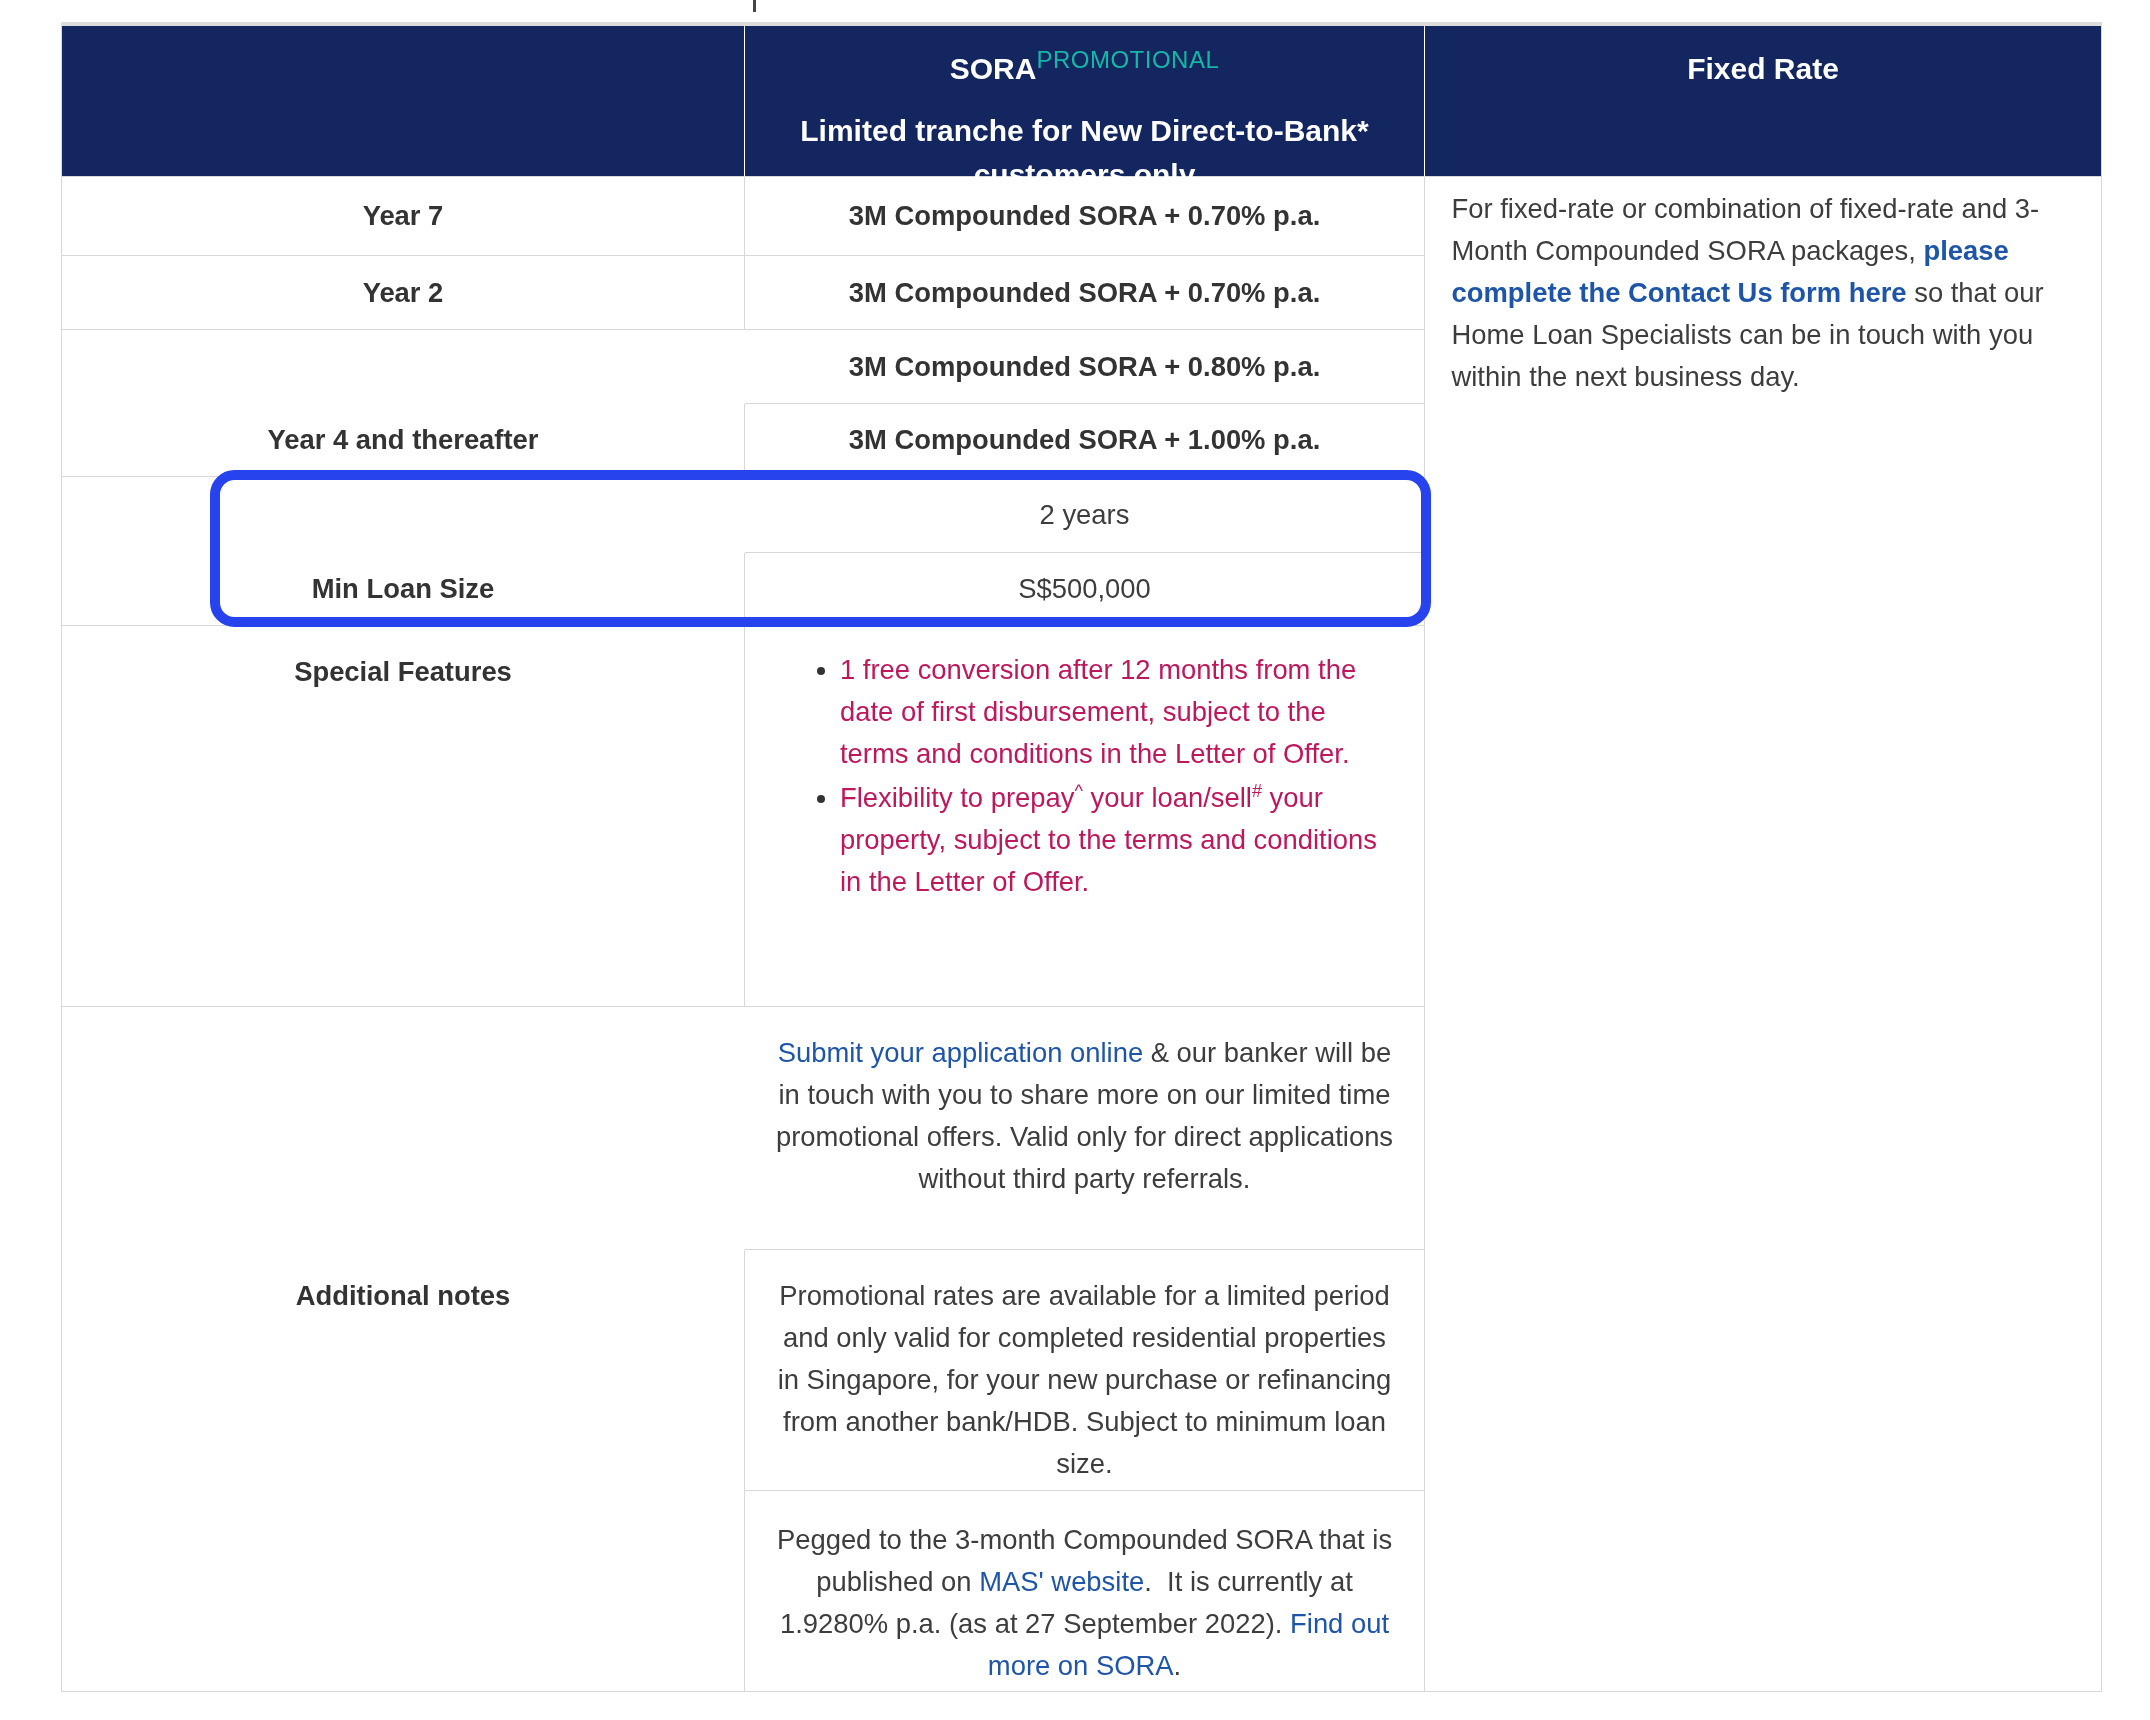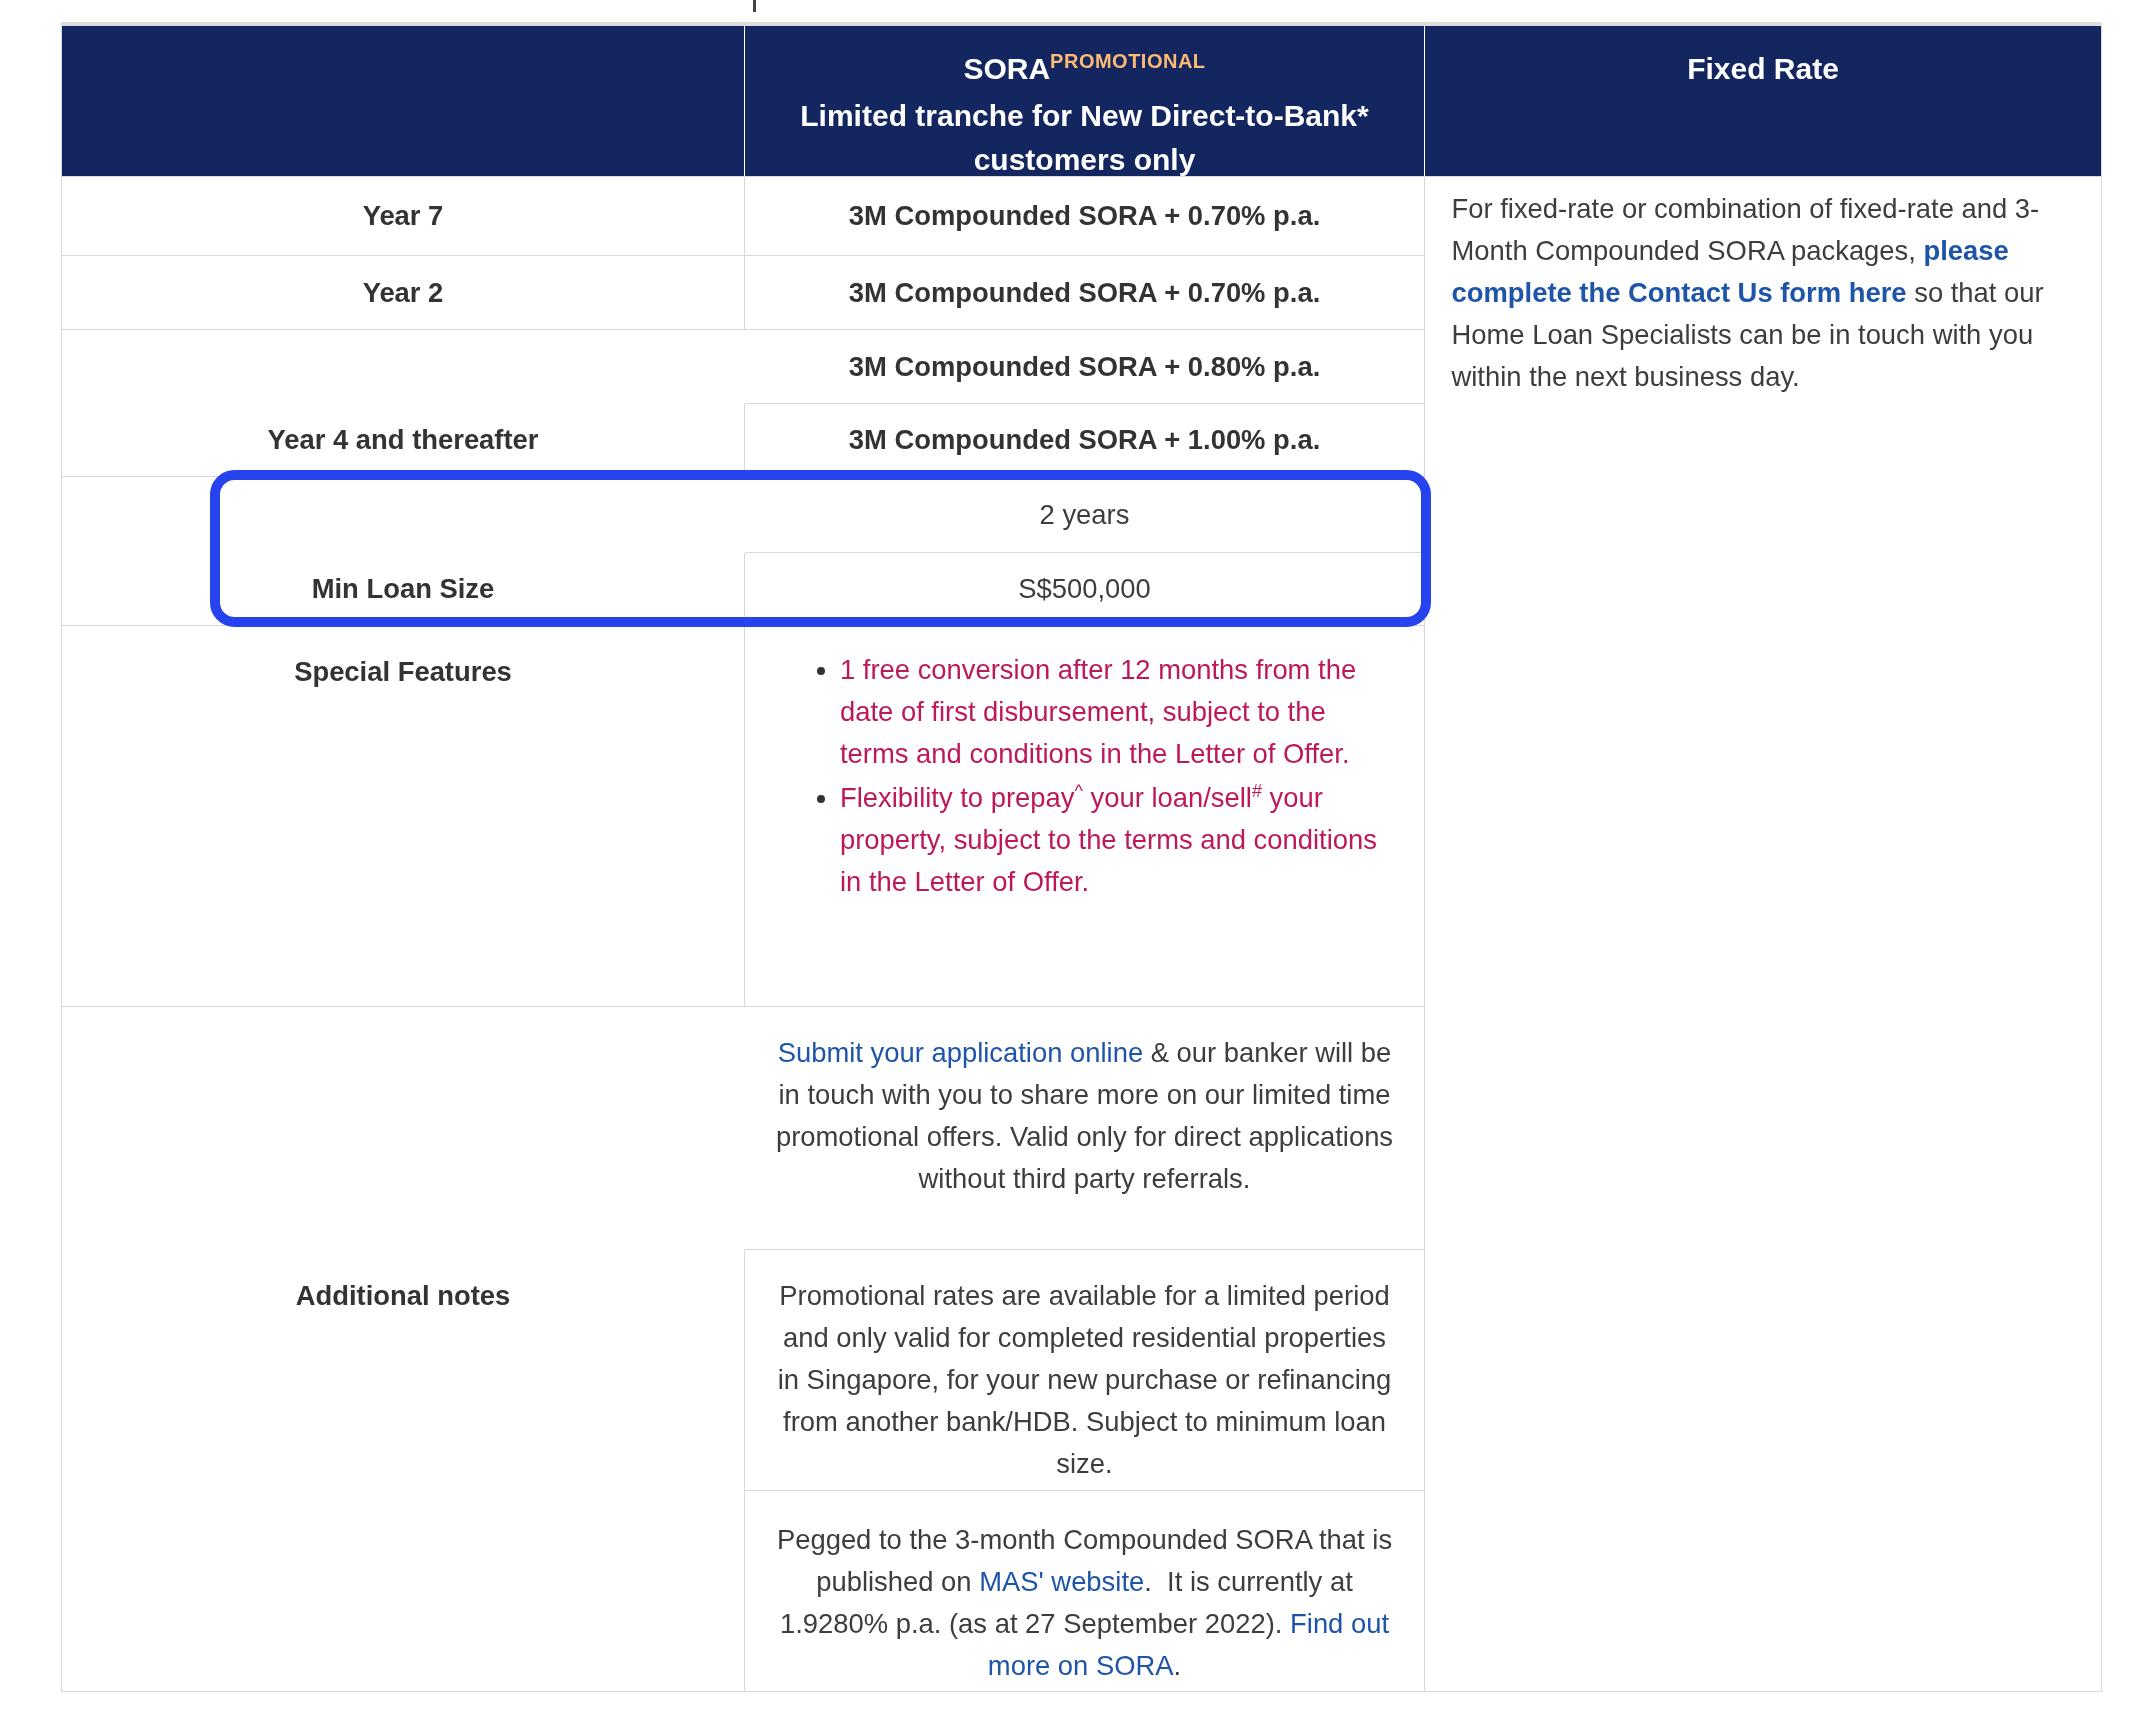--- a/index.html
+++ b/index.html
@@ -37,24 +37,24 @@
     color:#ffffff;
     font-weight:bold;
     font-size:30px;
     line-height:44px;
     text-align:center;
     padding-top:21px;
   }
   .hcell.gap{border-right:1.9px solid #ffffff;}
   .h-sora-sup{
     display:inline-block;
-    font-size:20px;
-    color:#fdba74;
+    font-size:24px;
+    color:#14b8a6;
     transform:translateY(-11.4px);
-    font-weight:bold;
+    font-weight:normal;
     letter-spacing:0.5px;
   }
   
   .lbl{
     grid-column:1;
     display:flex;align-items:center;justify-content:center;
     font-weight:bold;color:#333333;text-align:center;
   }
   .lbl.top{align-items:flex-start;padding-top:24.6px;}
   .val{
@@ -103,21 +103,21 @@
 
 <div class="page">
 
   <div class="crop-fragment"></div>
 
   <div class="rate-table">
 
     <div class="cell hcell gap" style="grid-column:1;grid-row:1;"></div>
     <div class="cell hcell gap" style="grid-column:2;grid-row:1;">
       <div><span>SORA</span><span class="h-sora-sup">PROMOTIONAL</span></div>
-      <div style="max-width:606px;margin:0 auto;">Limited tranche for New Direct-to-Bank* customers only</div>
+      <div style="max-width:606px;margin:16px auto;">Limited tranche for New Direct-to-Bank* customers only</div>
     </div>
     <div class="cell hcell" style="grid-column:3;grid-row:1;">Fixed Rate</div>
 
     <div class="cell lbl" style="grid-row:2;">Year 7</div>
     <div class="cell val bold" style="grid-row:2;">3M Compounded SORA + 0.70% p.a.</div>
 
     <div class="cell lbl" style="grid-row:3;">Year 2</div>
     <div class="cell val bold" style="grid-row:3;">3M Compounded SORA + 0.70% p.a.</div>
 
     <div class="cell val bold" style="grid-row:4;">3M Compounded SORA + 0.80% p.a.</div>

